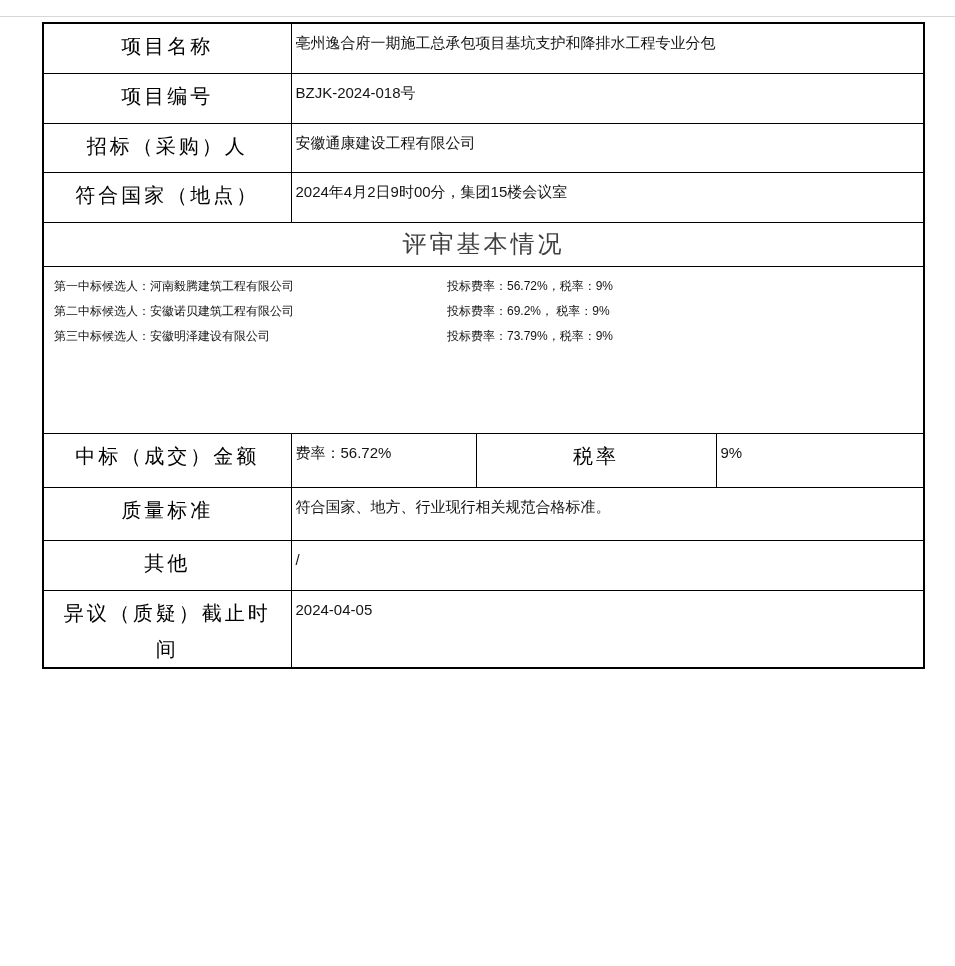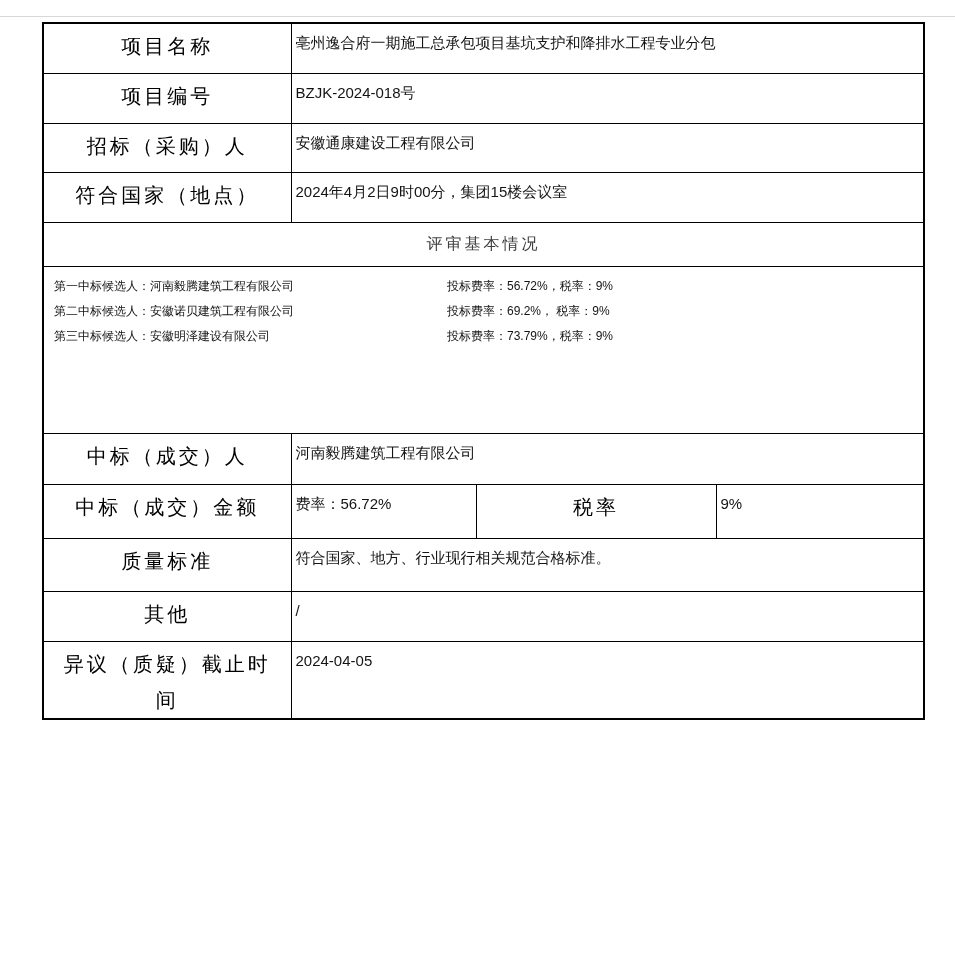--- a/index.html
+++ b/index.html
@@ -42,21 +42,21 @@
     font-size: 20px; color: #000000; letter-spacing: 3px;
     text-align: center; line-height: 36px; padding: 4px 14px 0 14px;
   }
   td.value {
     font-family: "Liberation Sans", "DejaVu Sans", sans-serif;
     font-size: 15px; font-weight: 500; color: #141414;
     line-height: 22px; padding: 8px 8px 0 4px; text-align: left;
   }
   td.section-title {
     font-family: "Liberation Serif", "DejaVu Serif", serif;
-    font-size: 16px; color: #3f3f3f; letter-spacing: 3px;
+    font-size: 24px; color: #3f3f3f; letter-spacing: 3px;
     text-align: center; line-height: 36px; padding-top: 3px;
   }
   td.candidates { padding: 7px 8px 0 10px; }
   .cand-line {
     display: flex; line-height: 25px;
     font-family: "Liberation Sans", "DejaVu Sans", sans-serif;
     font-size: 12px; font-weight: 500; color: #141414;
   }
   .cand-name { width: 393px; flex: 0 0 393px; }
   .cand-rate { flex: 1; }
@@ -112,24 +112,20 @@
         <div class="cand-line">
           <span class="cand-name">第二中标候选人：安徽诺贝建筑工程有限公司</span>
           <span class="cand-rate">投标费率：69.2%， 税率：9%</span>
         </div>
         <div class="cand-line">
           <span class="cand-name">第三中标候选人：安徽明泽建设有限公司</span>
           <span class="cand-rate">投标费率：73.79%，税率：9%</span>
         </div>
       </td>
     </tr>
-    <tr class="r7">
-      <td class="label">中标（成交）人</td>
-      <td class="value" colspan="3">河南毅腾建筑工程有限公司</td>
-    </tr>
     <tr class="r8">
       <td class="label">中标（成交）金额</td>
       <td class="value">费率：56.72%</td>
       <td class="label">税率</td>
       <td class="value">9%</td>
     </tr>
     <tr class="r10">
       <td class="label">质量标准</td>
       <td class="value" colspan="3">符合国家、地方、行业现行相关规范合格标准。</td>
     </tr>

